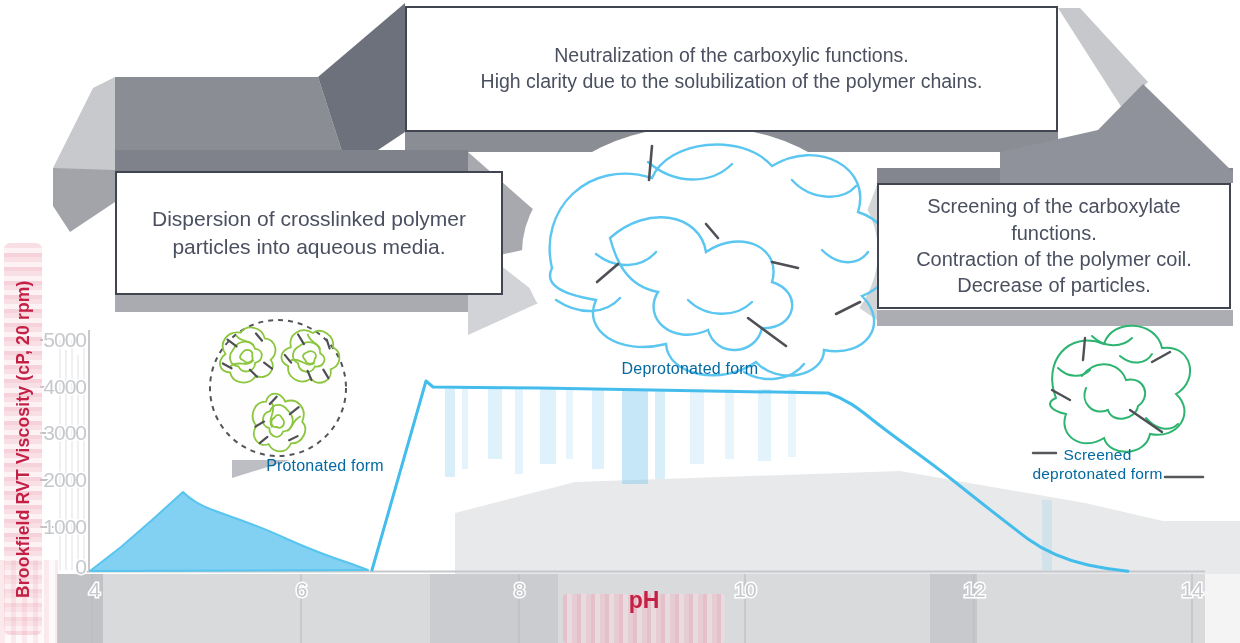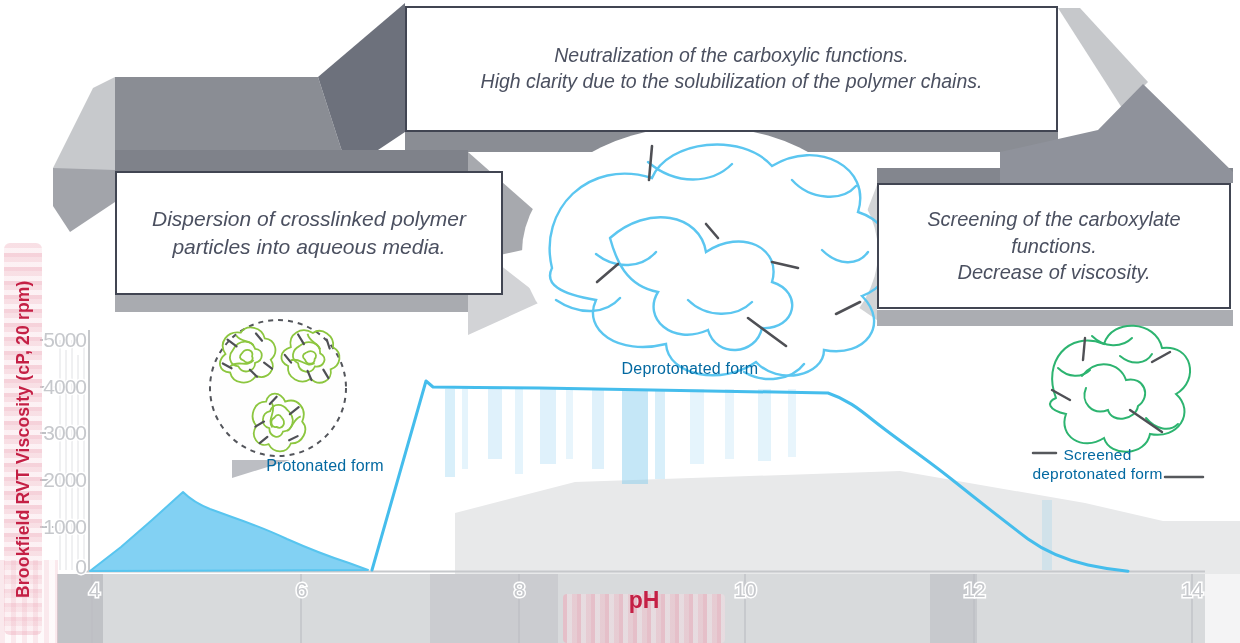--- a/index.html
+++ b/index.html
@@ -5,21 +5,21 @@
   html,body{margin:0;padding:0;background:#fff;}
   .stage{
     position:relative;width:1240px;height:643px;overflow:hidden;background:#ffffff;
     font-family:"Liberation Sans", sans-serif;
   }
   .stage svg{position:absolute;left:0;top:0;}
   
   .note-box{
     position:absolute;background:#ffffff;border:2px solid #414552;
     color:#4b5060;display:flex;flex-direction:column;justify-content:center;
-    text-align:center;box-sizing:border-box;line-height:1.32;font-style:italic;
+    text-align:center;box-sizing:border-box;line-height:1.32;
   }
   .note-box.top{left:405px;top:6px;width:653px;height:126px;font-size:19.5px;}
   .note-box.left{left:115px;top:171px;width:388px;height:124px;font-size:21px;padding:0 10px;}
   .note-box.right{left:877px;top:183px;width:354px;height:126px;font-size:20px;padding:0 10px;align-items:center;}
   
   .pink-v{
     position:absolute;left:4px;top:243px;width:38px;height:392px;border-radius:6px;
     background:repeating-linear-gradient(0deg, rgba(238,173,188,.55) 0 4px, rgba(249,221,228,.4) 4px 9px, rgba(242,192,203,.5) 9px 14px);
   }
   .pink-h{
@@ -214,21 +214,22 @@
 
   <div class="note-box top">
     <div>Neutralization of the carboxylic functions.</div>
     <div>High clarity due to the solubilization of the polymer chains.</div>
   </div>
   <div class="note-box left">
     <div>Dispersion of crosslinked polymer particles into aqueous media.</div>
   </div>
   <div class="note-box right">
     <div>Screening of the carboxylate functions.</div>
-    <div>Decrease of viscosity.</div>
+    <div>Contraction of the polymer coil.</div>
+    <div>Decrease of particles.</div>
   </div>
 
   <div class="form-label protonated">Protonated form</div>
   <div class="form-label deprotonated">Deprotonated form</div>
   <div class="form-label screened">
     <div>Screened</div>
     <div>deprotonated form</div>
   </div>
 
 </div>

